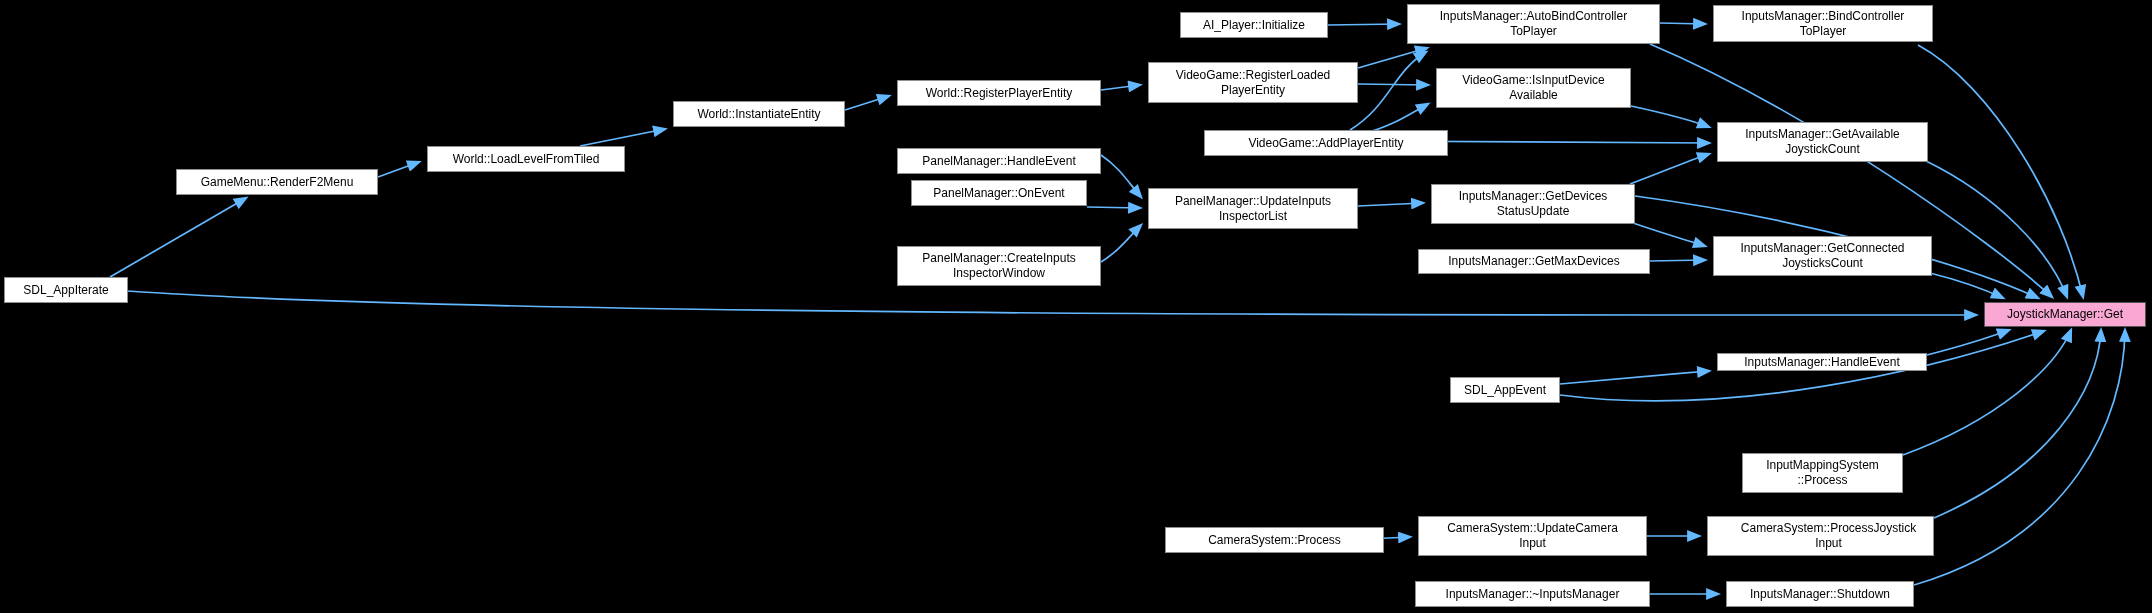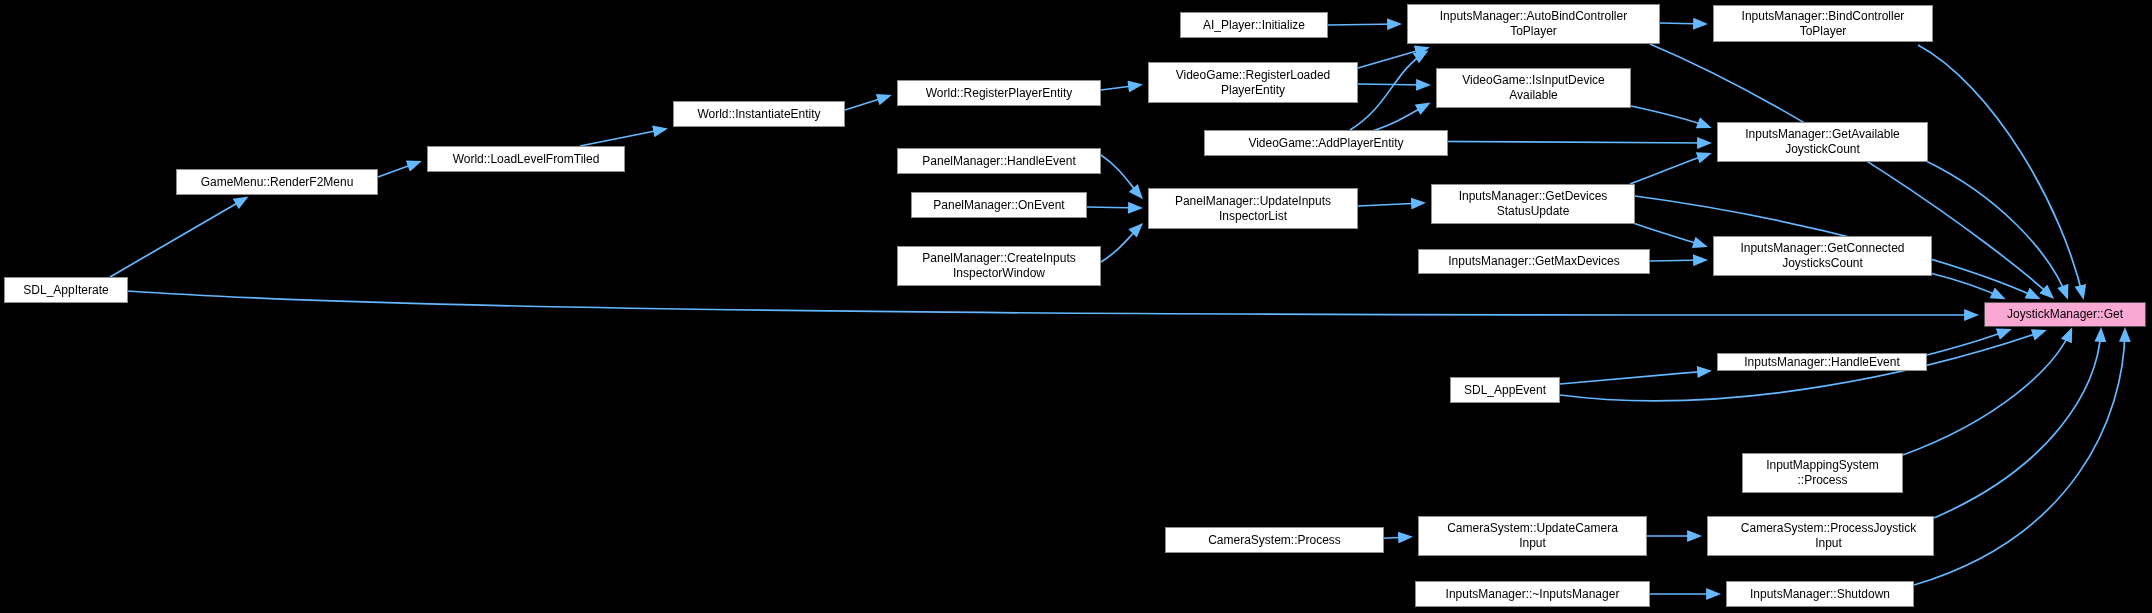--- a/index.html
+++ b/index.html
@@ -71,21 +71,21 @@
       </div>
       <div class="node" style="left: 673px; top: 101px; width: 172px; height: 26px;">
         <span>World::InstantiateEntity</span>
       </div>
       <div class="node" style="left: 897px; top: 80px; width: 204px; height: 26px;">
         <span>World::RegisterPlayerEntity</span>
       </div>
       <div class="node" style="left: 897px; top: 142px; width: 204px; height: 26px; margin-top: 6px;">
         <span>PanelManager::HandleEvent</span>
       </div>
-      <div class="node" style="left: 911px; top: 192px; width: 176px; height: 26px;">
+      <div class="node" style="left: 911px; top: 180px; width: 176px; height: 26px;">
         <span>PanelManager::OnEvent</span>
       </div>
       <div class="node" style="left: 897px; top: 246px; width: 204px; height: 40px;">
         <span>PanelManager::CreateInputs</span>
         <span>InspectorWindow</span>
       </div>
       <div class="node" style="left: 1148px; top: 62px; width: 210px; height: 41px;">
         <span>VideoGame::RegisterLoaded</span>
         <span>PlayerEntity</span>
       </div>

